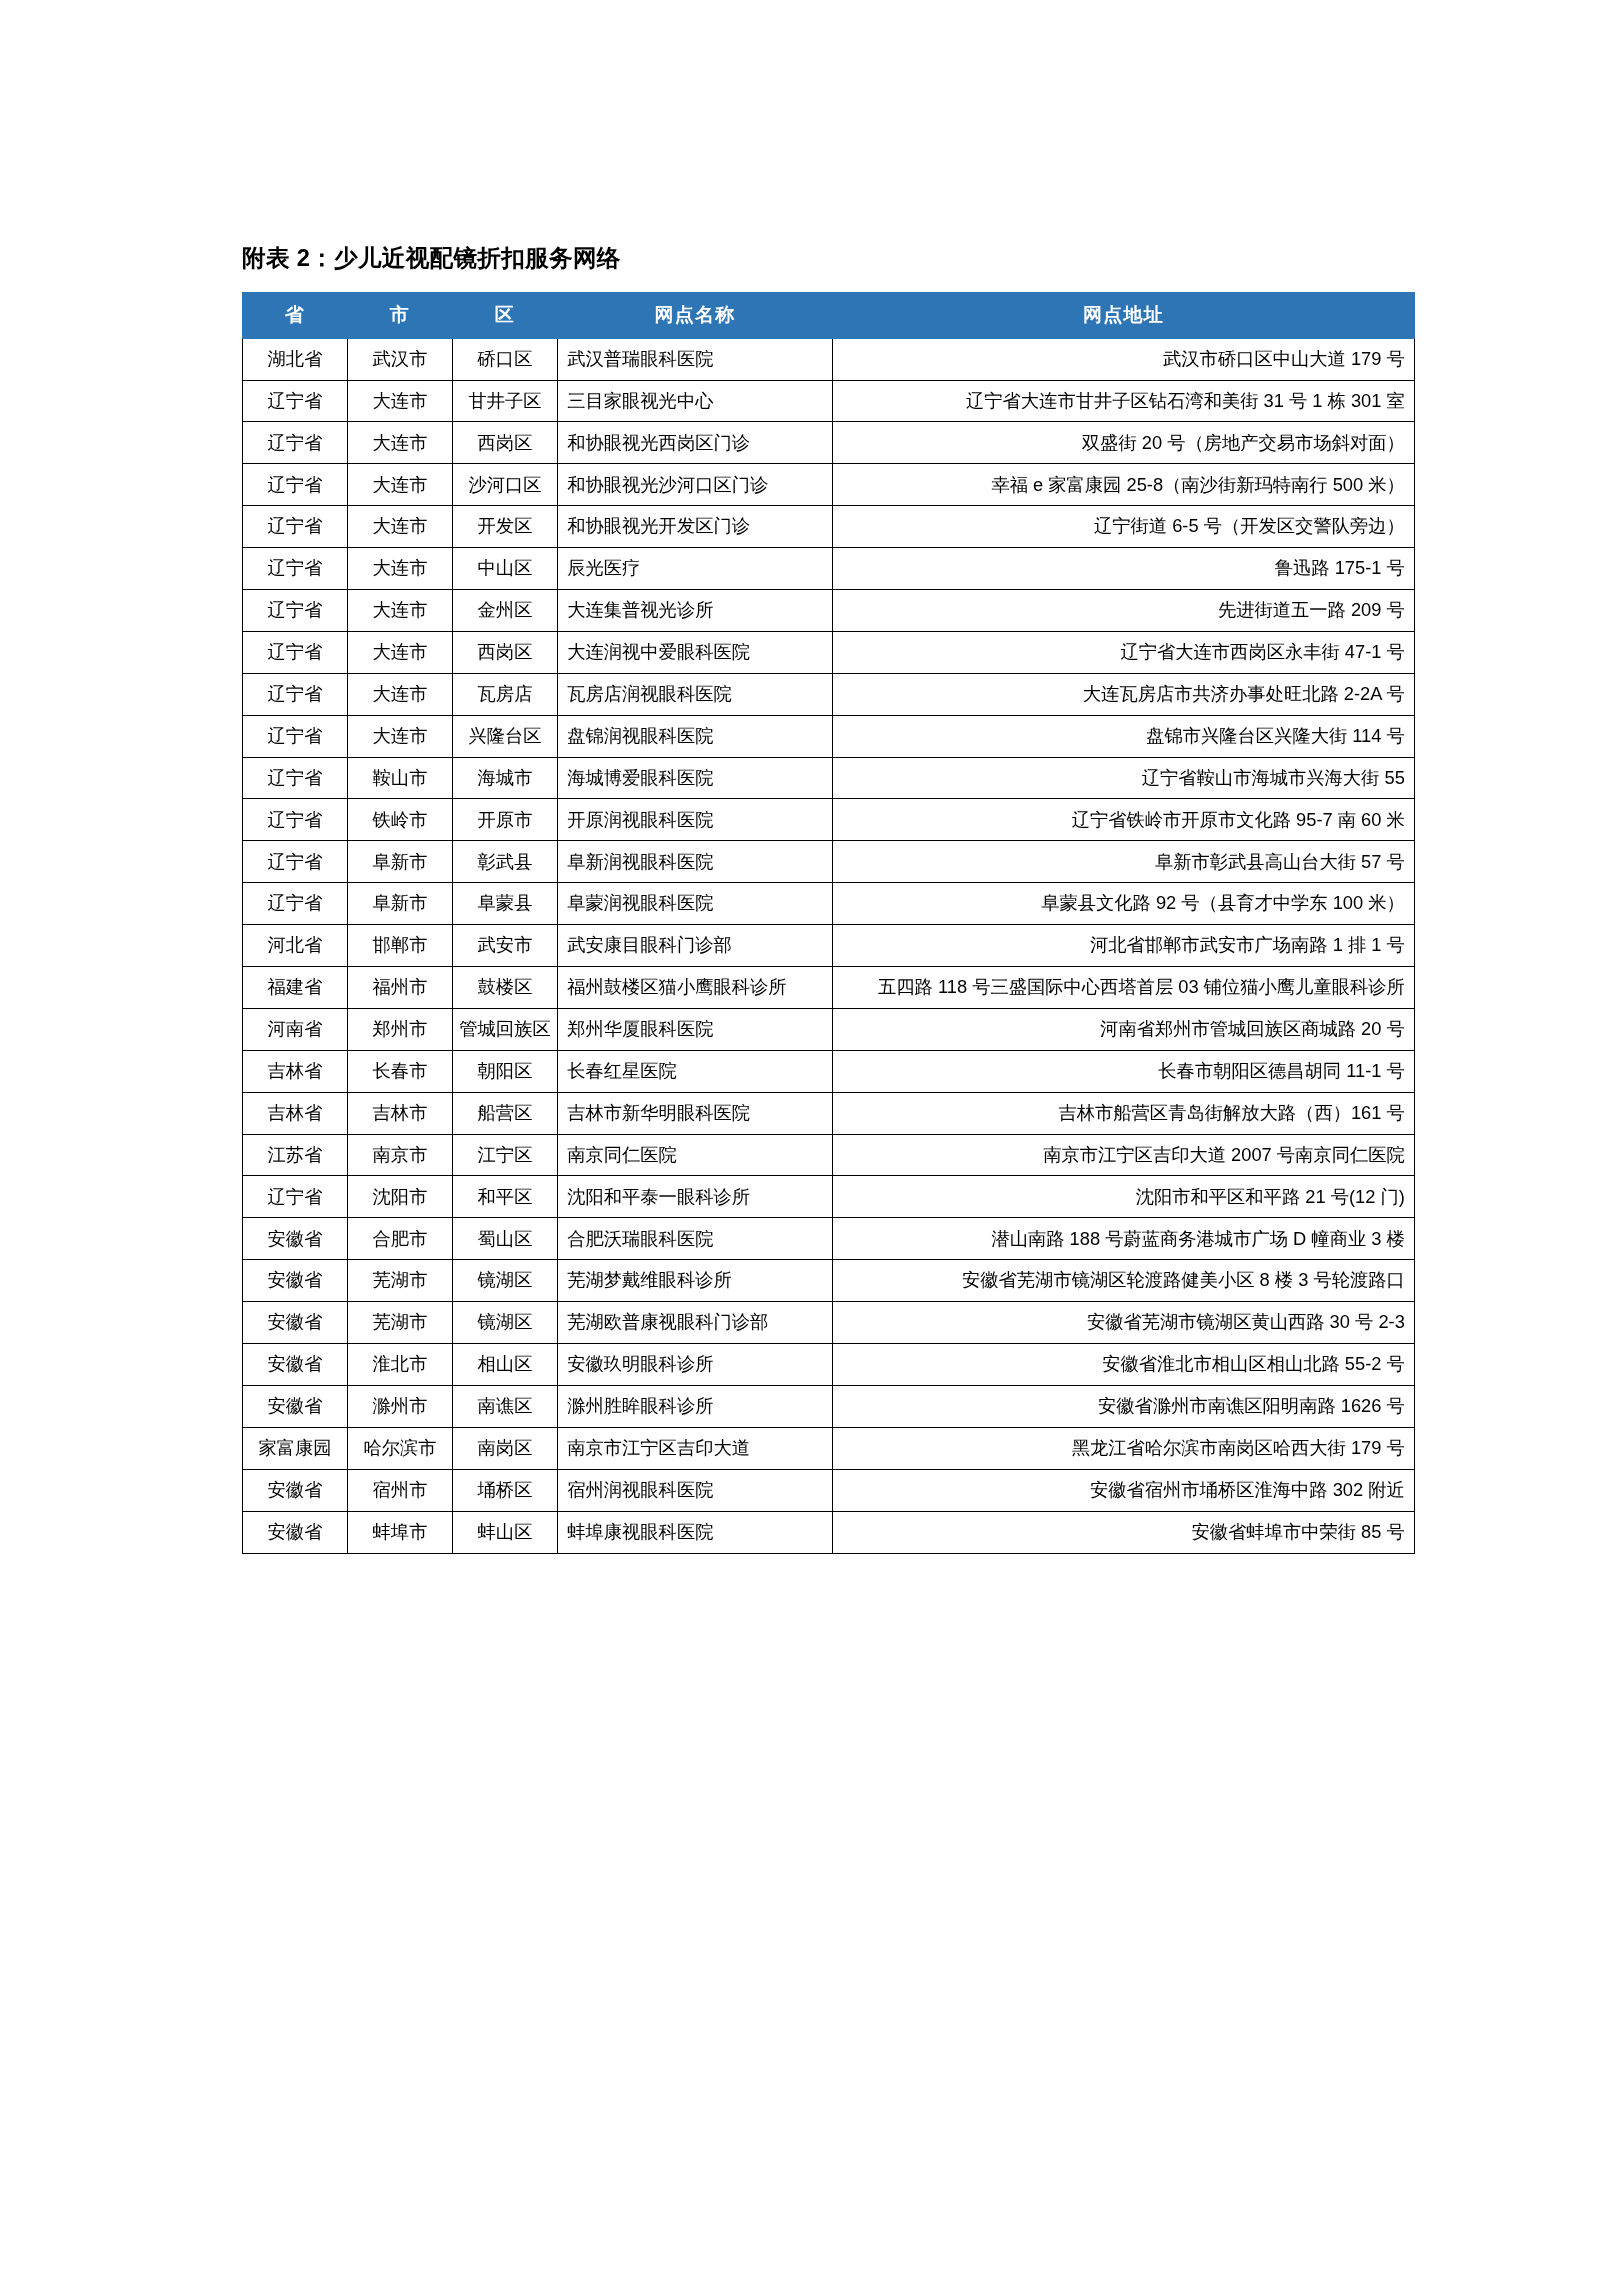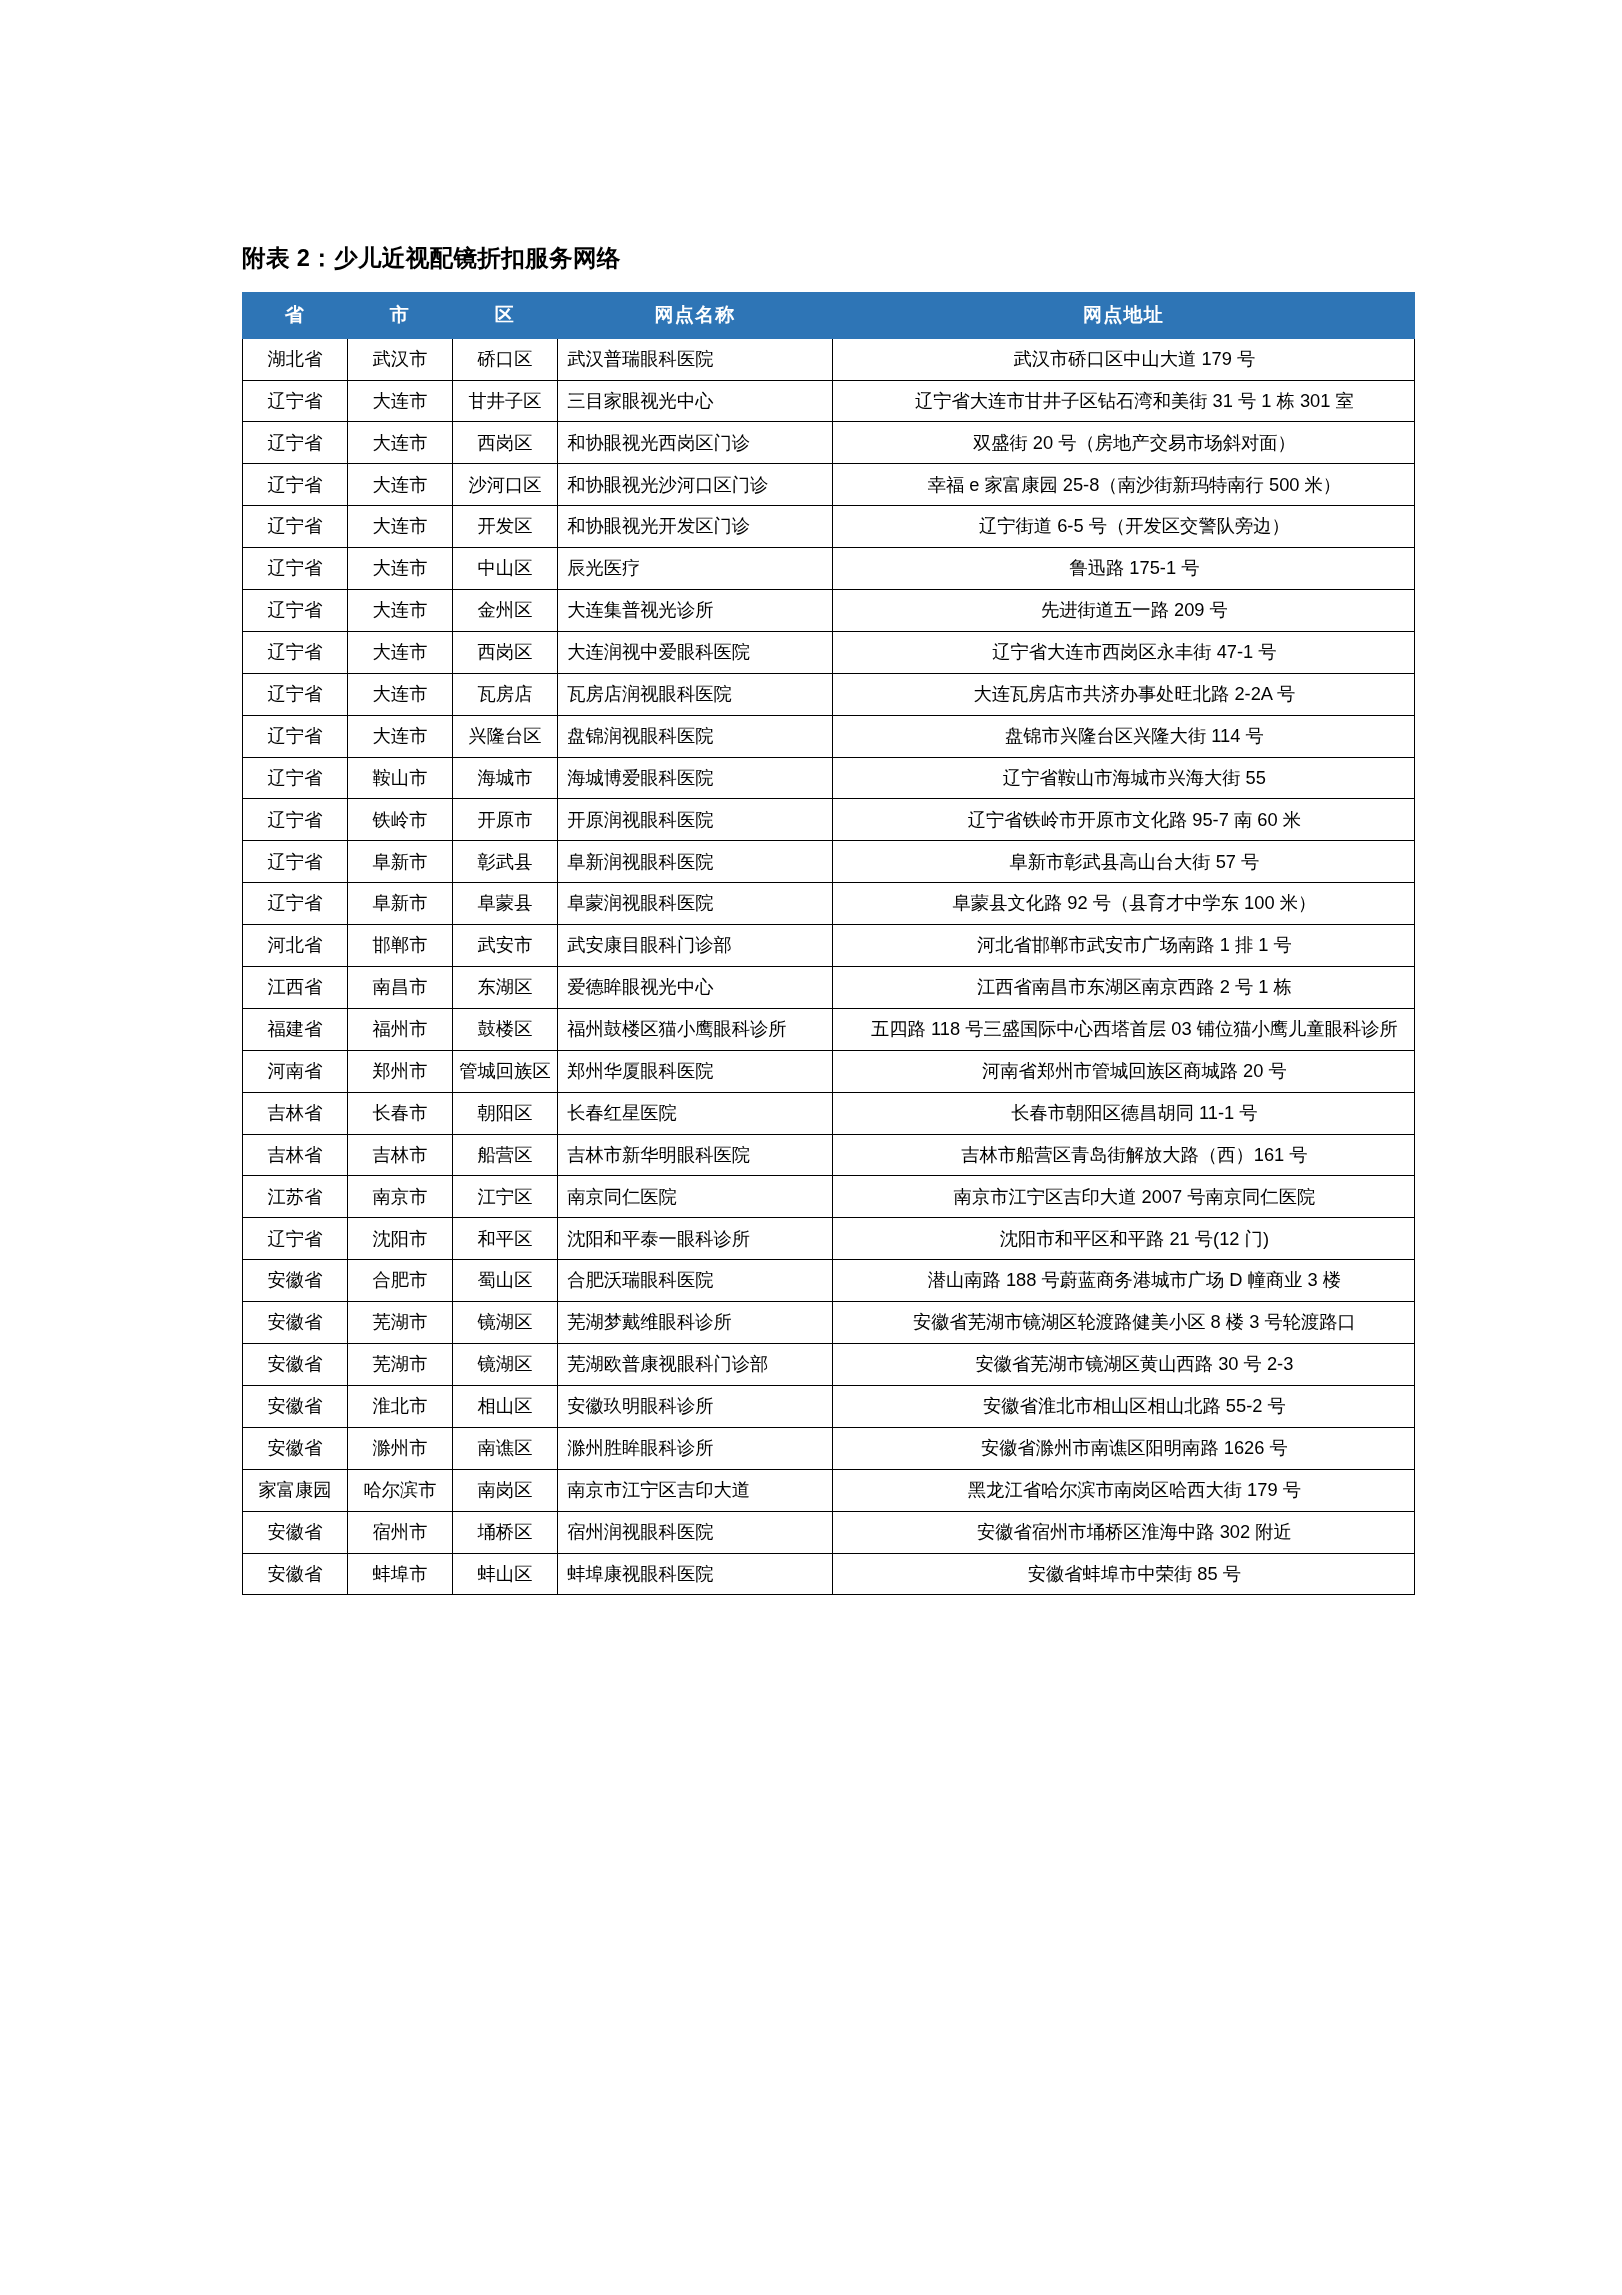--- a/index.html
+++ b/index.html
@@ -55,21 +55,21 @@
     line-height: 1.45;
     vertical-align: middle;
     color: #000;
   }
   table.network-table td.center {
     text-align: center;
     padding-left: 3.9px;
     padding-right: 3.9px;
   }
   table.network-table td.left {
-    text-align: center;
+    text-align: right;
     padding-left: 31px;
   }
   table.network-table td.name {
   }
 </style>
 </head>
 <body>
 
 <div class="page">
 
@@ -192,27 +192,20 @@
           <td class="left">阜蒙县文化路 92 号（县育才中学东 100 米）</td>
         </tr>
         <tr>
           <td class="center">河北省</td>
           <td class="center">邯郸市</td>
           <td class="center">武安市</td>
           <td class="name">武安康目眼科门诊部</td>
           <td class="left">河北省邯郸市武安市广场南路 1 排 1 号</td>
         </tr>
         <tr>
-          <td class="center">江西省</td>
-          <td class="center">南昌市</td>
-          <td class="center">东湖区</td>
-          <td class="name">爱德眸眼视光中心</td>
-          <td class="left">江西省南昌市东湖区南京西路 2 号 1 栋</td>
-        </tr>
-        <tr>
           <td class="center">福建省</td>
           <td class="center">福州市</td>
           <td class="center">鼓楼区</td>
           <td class="name">福州鼓楼区猫小鹰眼科诊所</td>
           <td class="left">五四路 118 号三盛国际中心西塔首层 03 铺位猫小鹰儿童眼科诊所</td>
         </tr>
         <tr>
           <td class="center">河南省</td>
           <td class="center">郑州市</td>
           <td class="center">管城回族区</td>

